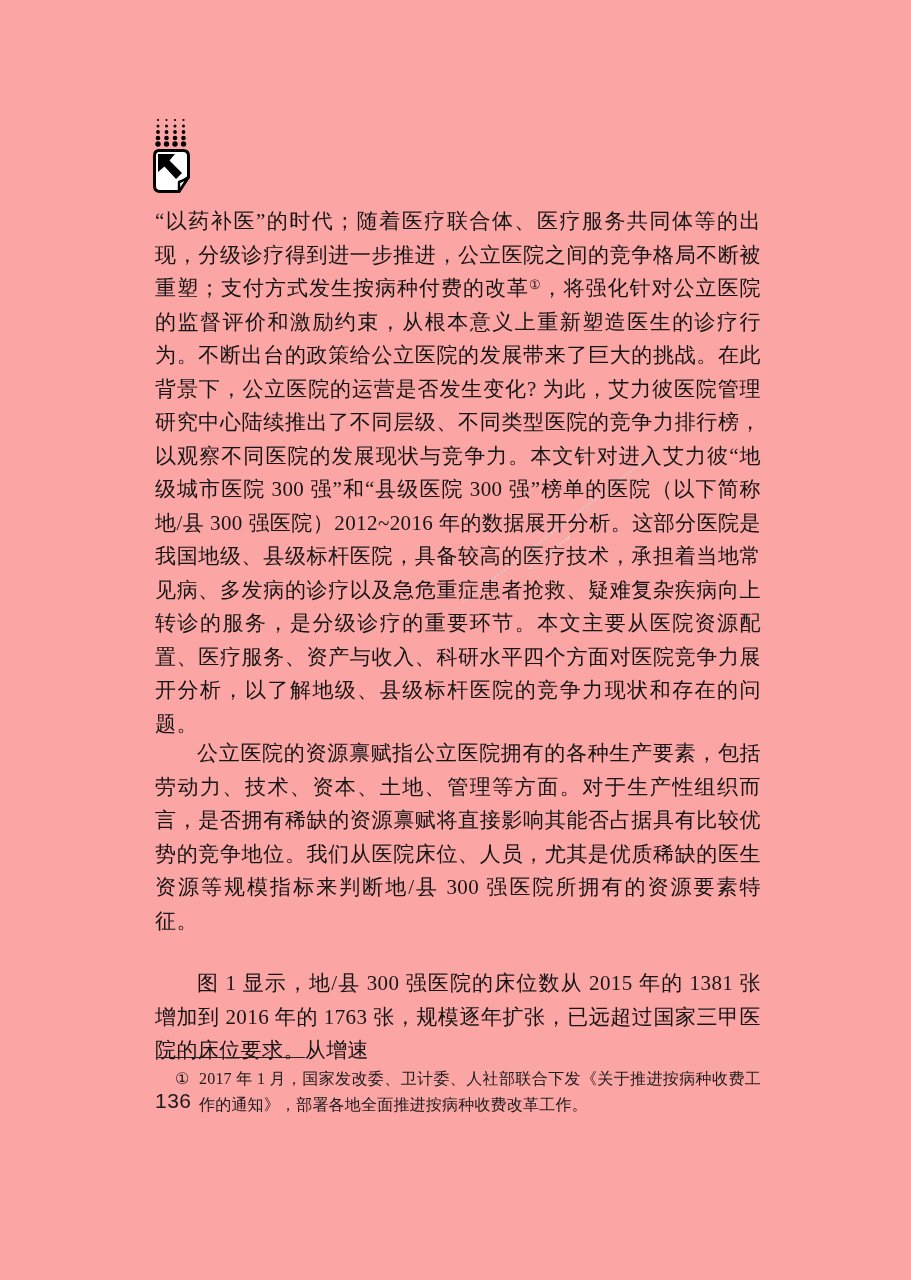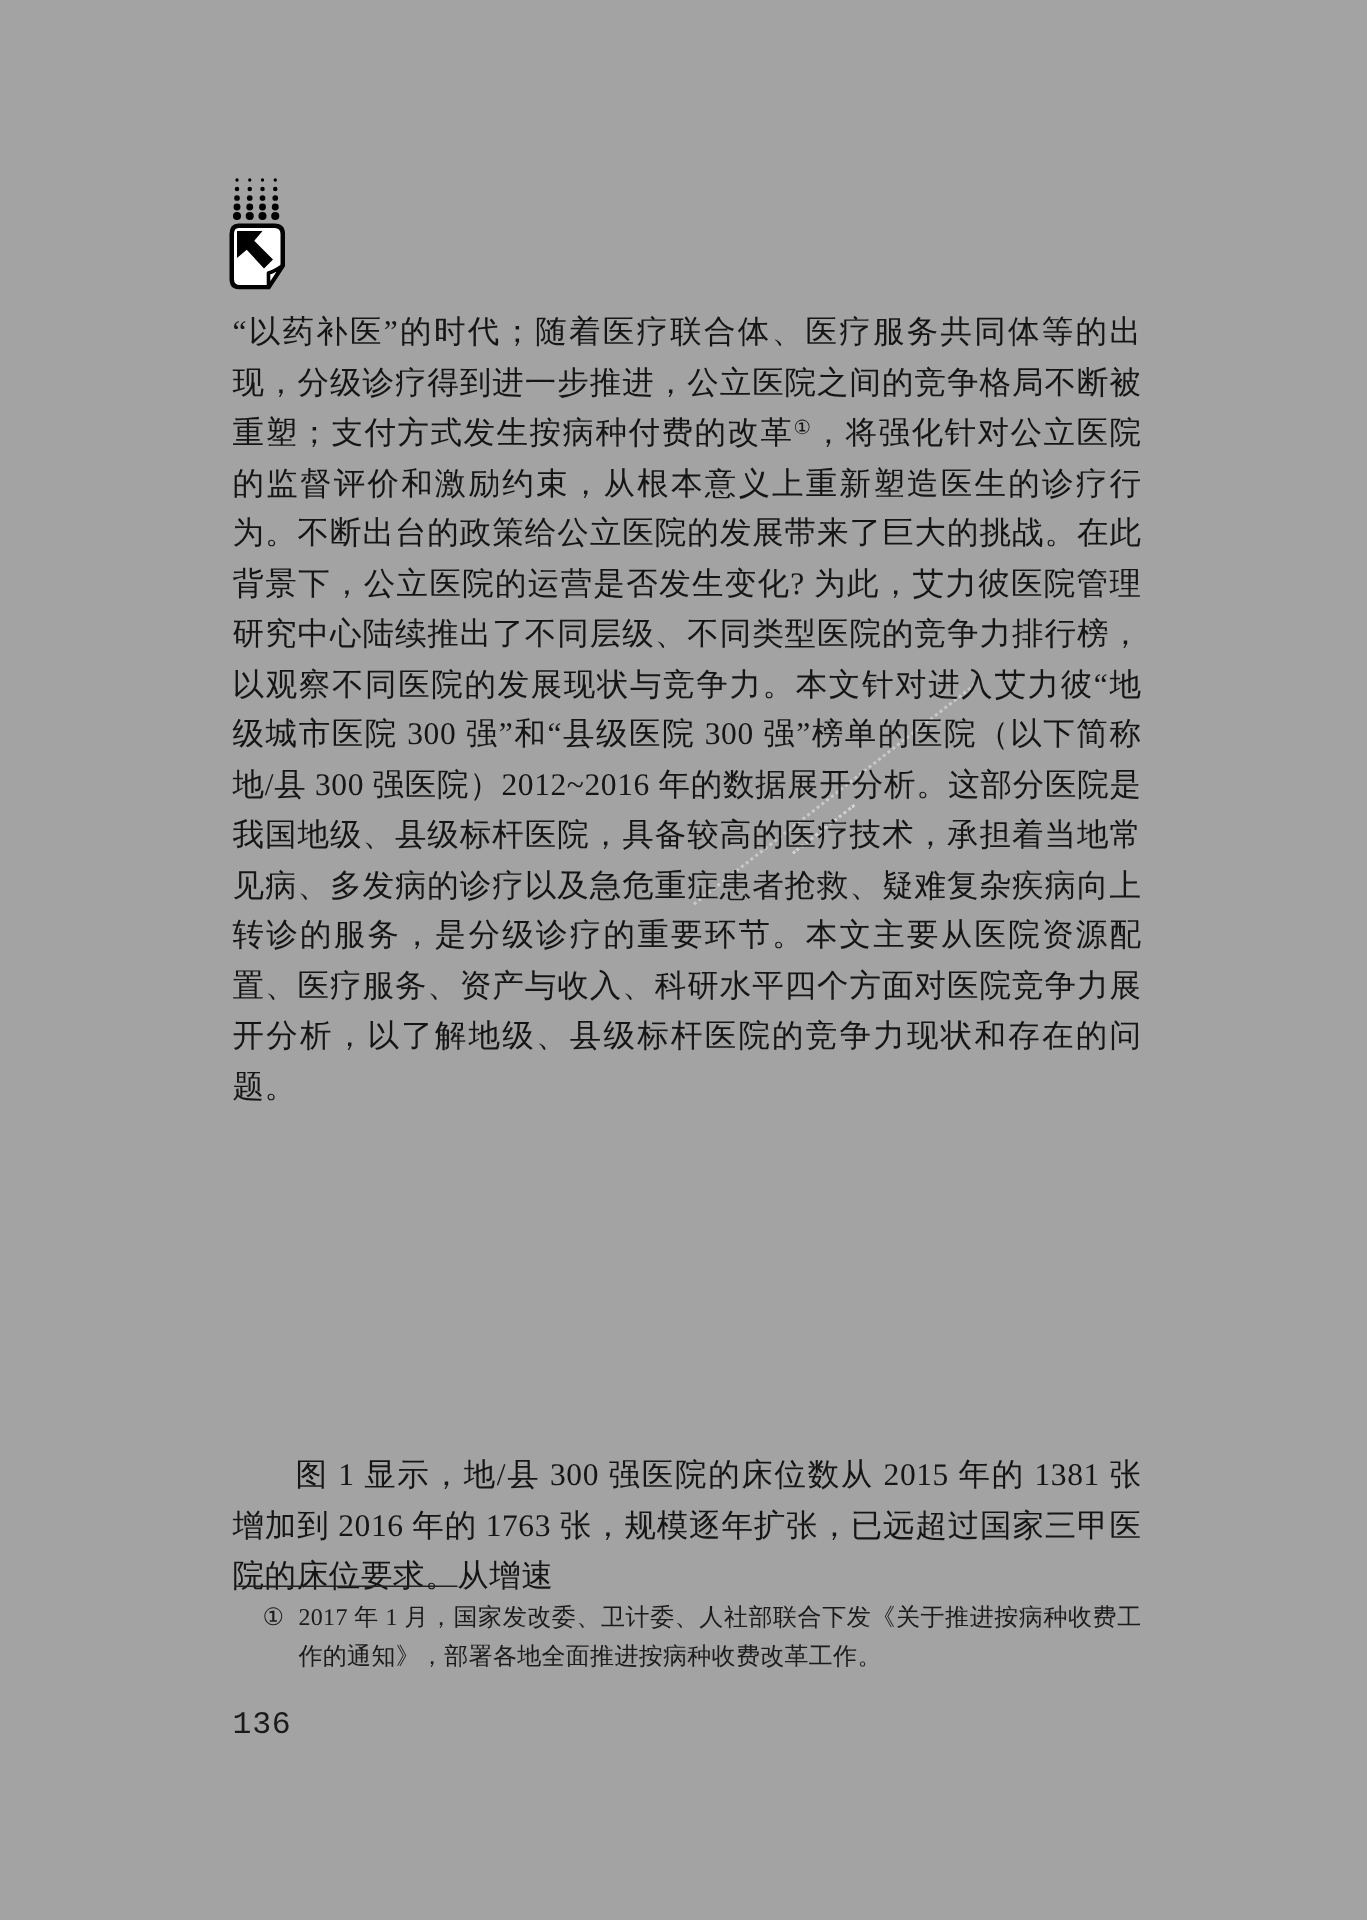--- a/index.html
+++ b/index.html
@@ -1,19 +1,19 @@
 <!DOCTYPE html>
 <html><head>
 <meta charset="utf-8">
 <style>
   html,body{margin:0;padding:0;background:#e8e8e8;}
   .page{
     position:relative;
     width:911px;height:1280px;
-    background:#a3a3a3;
+    background:#fca5a5;
     overflow:hidden;
     font-family:"Liberation Serif","DejaVu Serif",serif;
     color:#151515;
   }
   
   .logo{position:absolute;left:151px;top:117px;width:42px;height:76px;}
   .logo svg{display:block;}
   
   .wm{
     position:absolute;
@@ -39,22 +39,22 @@
   .fn-rule{position:absolute;left:157px;top:1057px;width:148px;height:0;border-top:1.6px solid #222;}
   .footnote{
     position:absolute;left:175px;top:1066px;width:586px;
     display:flex;align-items:flex-start;
     font-size:16px;line-height:26px;color:#1b1b1b;
   }
   .fn-marker{flex:0 0 24px;}
   .fn-text{flex:1;text-align:justify;letter-spacing:.2px;}
   
   .page-number{
-    position:absolute;left:155px;top:1139px;
-    font-family:Liberation Mono, monospace;
+    position:absolute;left:155px;top:1089px;
+    font-family:Liberation Sans, sans-serif;
     font-size:21px;color:#1a1a1a;letter-spacing:.5px;
   }
 </style>
 </head>
 <body>
 
 <div class="page">
 
   <div class="logo">
     <svg width="42" height="76" viewBox="0 0 42 76">
@@ -89,20 +89,21 @@
         <polygon points="6,5 6,23 12.5,17.5 24,30 30,24 17.5,11.5 23,5" fill="#000"></polygon>
       </g>
     </svg>
   </div>
 
   <div class="wm wm1"></div>
   <div class="wm wm2"></div>
 
   <p class="para p1"><span>“以药补医”的时代；随着医疗联合体、医疗服务共同体等的出现，分级诊疗得到进一步推进，公立医院之间的竞争格局不断被重塑；支付方式发生按病种付费的改革</span><sup class="fnref">①</sup><span>，将强化针对公立医院的监督评价和激励约束，从根本意义上重新塑造医生的诊疗行为。不断出台的政策给公立医院的发展带来了巨大的挑战。在此背景下，公立医院的运营是否发生变化? 为此，艾力彼医院管理研究中心陆续推出了不同层级、不同类型医院的竞争力排行榜，以观察不同医院的发展现状与竞争力。本文针对进入艾力彼“地级城市医院 300 强”和“县级医院 300 强”榜单的医院（以下简称地/县 300 强医院）2012~2016 年的数据展开分析。这部分医院是我国地级、县级标杆医院，具备较高的医疗技术，承担着当地常见病、多发病的诊疗以及急危重症患者抢救、疑难复杂疾病向上转诊的服务，是分级诊疗的重要环节。本文主要从医院资源配置、医疗服务、资产与收入、科研水平四个方面对医院竞争力展开分析，以了解地级、县级标杆医院的竞争力现状和存在的问题。</span></p>
 
+  <p class="para p2 indent">公立医院的资源禀赋指公立医院拥有的各种生产要素，包括劳动力、技术、资本、土地、管理等方面。对于生产性组织而言，是否拥有稀缺的资源禀赋将直接影响其能否占据具有比较优势的竞争地位。我们从医院床位、人员，尤其是优质稀缺的医生资源等规模指标来判断地/县 300 强医院所拥有的资源要素特征。</p>
 
   <p class="para p3 indent">图 1 显示，地/县 300 强医院的床位数从 2015 年的 1381 张增加到 2016 年的 1763 张，规模逐年扩张，已远超过国家三甲医院的床位要求。从增速</p>
 
   <div class="fn-rule"></div>
   <div class="footnote">
     <span class="fn-marker">①</span>
     <span class="fn-text">2017 年 1 月，国家发改委、卫计委、人社部联合下发《关于推进按病种收费工作的通知》，部署各地全面推进按病种收费改革工作。</span>
   </div>
 
   <div class="page-number">136</div>

